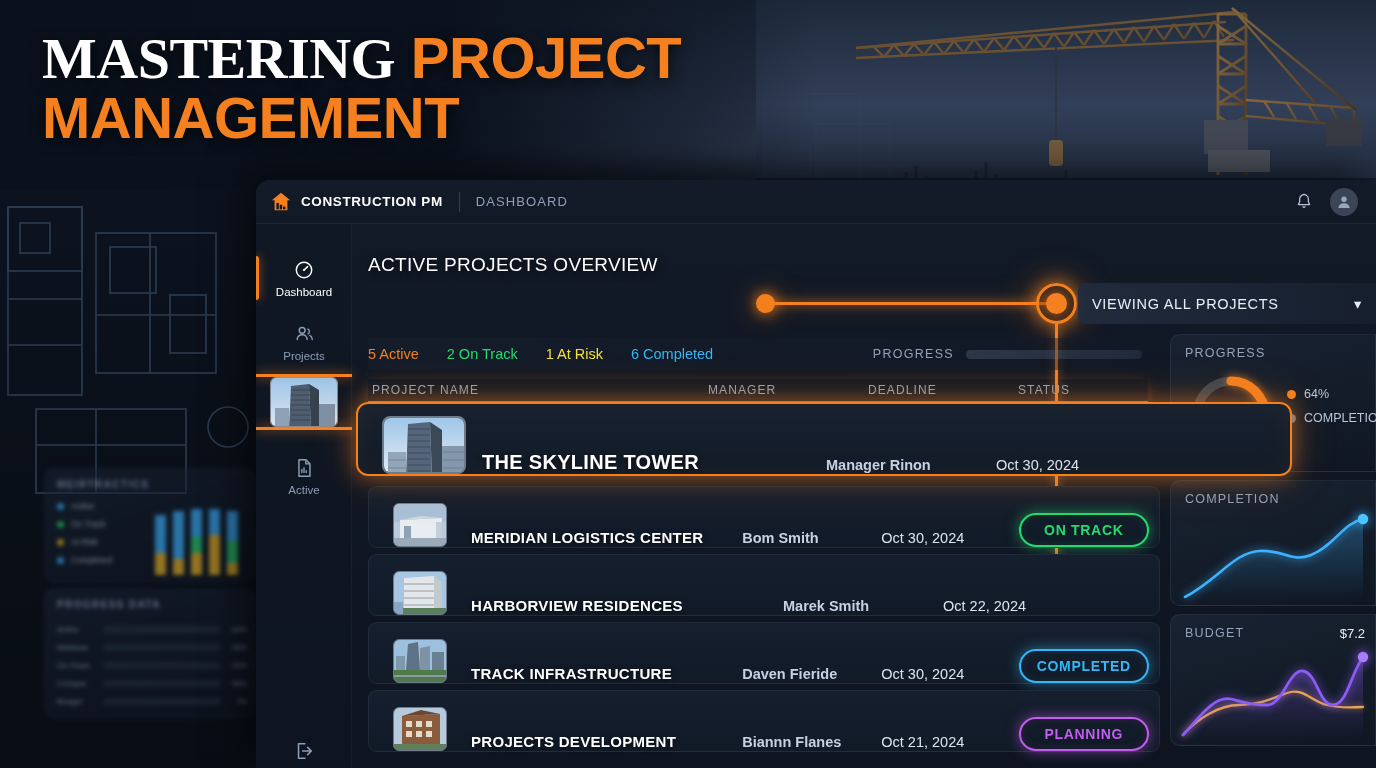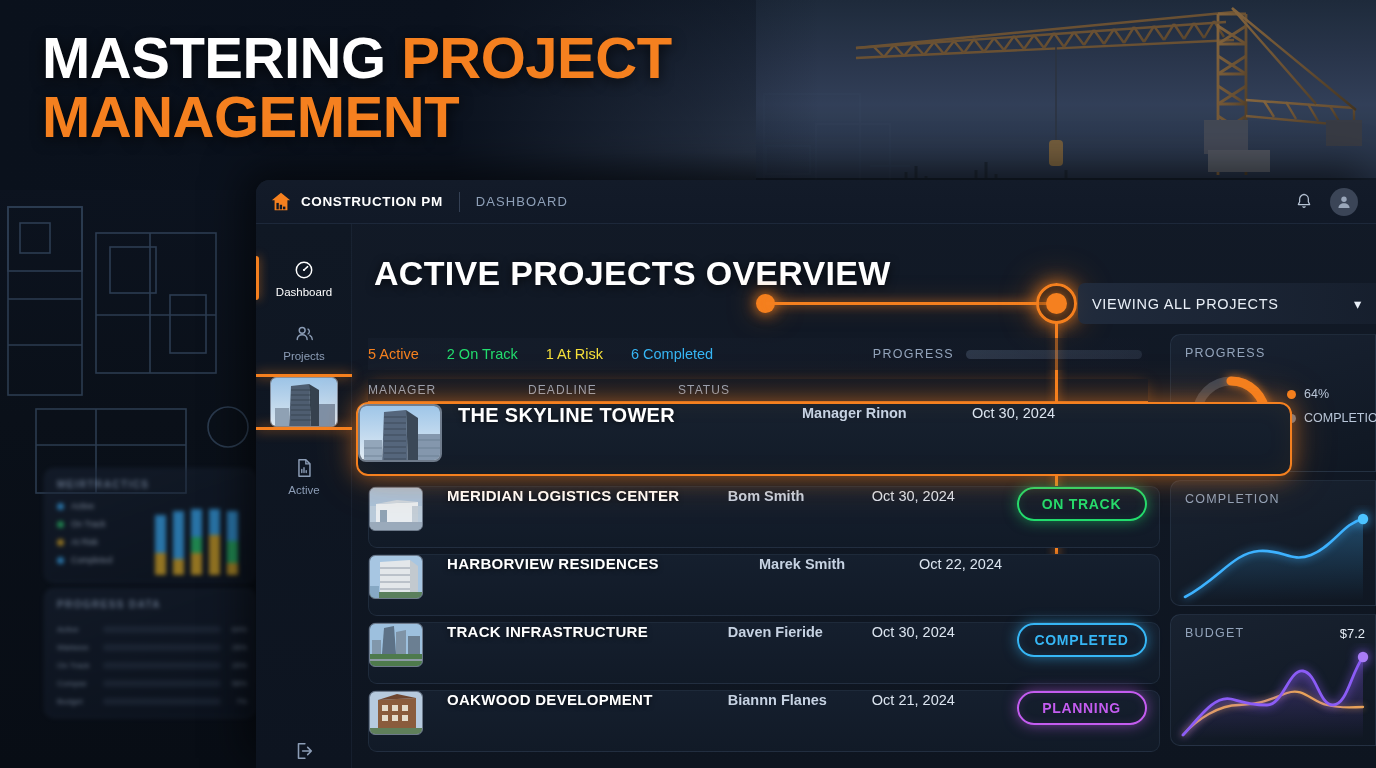--- a/index.html
+++ b/index.html
@@ -63,21 +63,21 @@
   .gp-fill { height:100%; border-radius:4px; }
   .gp-val { width: 20px; text-align:right; font-size:7.5px; }
 
   
   .headline {
     position: absolute; left: 42px; top: 28px;
     font-size: 58px; line-height: 1.02; font-weight: 800;
     letter-spacing: -0.5px;
     text-shadow: 0 3px 14px rgba(0,0,0,.75);
   }
-  .hl-w { color: #ffffff; }
+  .hl-w { color: #ffffff; font-family: Liberation Serif, serif; }
   .hl-o { color: #f5801f; }
 
   
   #app {
     position: absolute; left: 256px; top: 180px;
     width: 1120px; height: 588px;
     background: linear-gradient(180deg, #121a27 0%, #0e1520 100%);
     border-top-left-radius: 14px;
     box-shadow: -12px -10px 40px rgba(0,0,0,.55);
     overflow: hidden;
@@ -130,23 +130,22 @@
   }
   .logout { position:absolute; left:0; bottom:6px; width:96px; display:flex; justify-content:center; }
 
   
   .main {
     position:absolute; left:96px; top:44px; width:1024px; height:544px;
     padding: 14px 0 0 16px;
   }
   .overview-title {
     position:absolute; left:16px; top:30px;
-    color:#fff; font-size:34px; font-weight:700; letter-spacing:.3px;
+    color:#fff; font-size:19px; font-weight:400; letter-spacing:.3px;
     text-shadow: 0 2px 10px rgba(0,0,0,.7);
-    margin-left: 6px;
   }
   
   .conn-line {
     position:absolute; left:414px; top:78px; width:290px; height:3px;
     background:#f5801f; box-shadow:0 0 10px rgba(245,128,31,.9), 0 0 22px rgba(245,128,31,.5);
   }
   .conn-dot-small {
     position:absolute; left:404px; top:70px; width:19px; height:19px; border-radius:50%;
     background:#f5801f; box-shadow:0 0 14px rgba(245,128,31,.95), 0 0 28px rgba(245,128,31,.55);
   }
@@ -205,21 +204,21 @@
   .col-mgr  { width: 160px; }
   .col-dead { width: 150px; }
   .col-stat { width: 130px; }
 
   .rows { position:absolute; left:16px; top:186px; width:792px; }
   .row {
     position:relative; height:62px; margin-bottom: 6px;
     background: linear-gradient(180deg, #151f2e 0%, #111a27 100%);
     border: 1px solid rgba(110,140,180,.14);
     border-radius: 9px;
-    display:flex; align-items:flex-start; padding: 0 10px 0 0;
+    display:flex; align-items:flex-end; padding: 0 10px 0 24px;
   }
   .row.featured {
     position:absolute; left:-12px; top:-8px; width:936px; height:74px; margin:0;
     background: linear-gradient(180deg,#17212f,#121b28);
     border: 2.5px solid #f5801f; border-radius: 12px;
     box-shadow: 0 0 22px rgba(245,128,31,.55), 0 0 48px rgba(245,128,31,.22), inset 0 0 26px rgba(245,128,31,.06);
     z-index: 6;
   }
   .thumb {
     width:54px; height:44px; border-radius:6px; overflow:hidden; flex:0 0 auto;
@@ -546,20 +545,21 @@
         <span class="stat" style="color:#36b6f5">6 Completed</span>
         <span class="progress-wrap">
           <span class="progress-label">PROGRESS</span>
           <span class="progress-track">
             <span class="progress-fill" style="width:58%"></span>
           </span>
         </span>
       </div>
 
       <div class="thead">
+        <div class="col-name">PROJECT NAME</div>
         <div class="col-mgr">MANAGER</div>
         <div class="col-dead">DEADLINE</div>
         <div class="col-stat">STATUS</div>
       </div>
 
       <div class="rows">
 
         <div class="row featured">
           <div class="thumb">
             <svg viewBox="0 0 84 58" width="84" height="58">
@@ -659,21 +659,21 @@
                   <rect x="12" y="13" width="6" height="6"></rect>
                   <rect x="22" y="13" width="6" height="6"></rect>
                   <rect x="32" y="13" width="6" height="6"></rect>
               <rect x="12" y="23" width="6" height="6"></rect>
                   <rect x="22" y="23" width="6" height="6"></rect>
                   <rect x="32" y="23" width="6" height="6"></rect>
                 </g>
               <rect x="0" y="36" width="54" height="8" fill="#5f7f5a"></rect>
             </svg>
           </div>
-          <div style="width:336px; padding-left:24px"><span class="pname">OAKWOOD DEVELOPMENT</span></div>
+          <div style="width:336px; padding-left:24px"><span class="pname">PROJECTS DEVELOPMENT</span></div>
           <div style="width:160px"><span class="pmgr">Biannn Flanes</span></div>
           <div style="width:158px"><span class="pdl">Oct 21, 2024</span></div>
           <div style="width:150px; display:flex; justify-content:center">
             <span class="badge" style="color:#c45cf0;border-color:#c45cf0;box-shadow:0 0 14px rgba(196,92,240,.55),inset 0 0 10px rgba(196,92,240,.12)">PLANNING</span>
           </div>
         </div>
       </div>
 
       <div class="rpanel" id="panel-progress">
         <div class="rp-title">PROGRESS</div>

